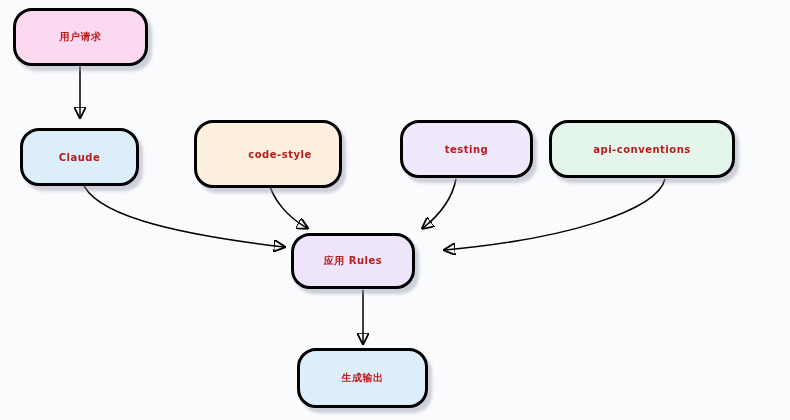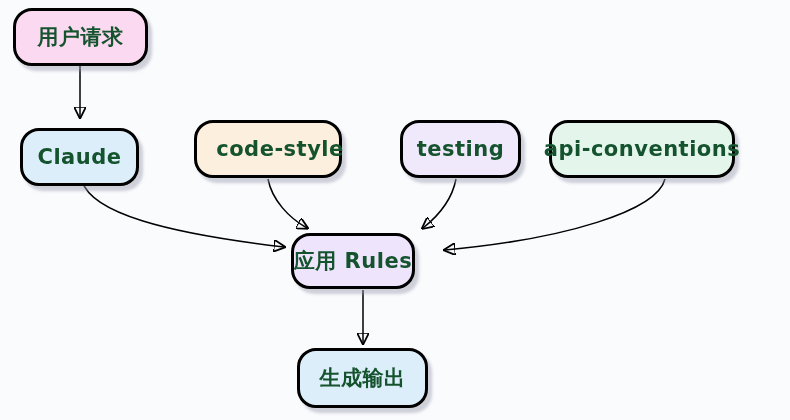--- a/index.html
+++ b/index.html
@@ -30,23 +30,23 @@
     position: absolute;
     box-sizing: border-box;
     border: 3px solid #000000;
     border-radius: 19px;
     display: flex;
     align-items: center;
     justify-content: center;
     box-shadow: 4px 5px 3px rgba(150, 152, 172, 0.45);
   }
   .node .label {
-    font-size: 21px;
+    font-size: 10px;
     font-weight: 700;
-    color: #14532d;
+    color: #b91c1c;
     letter-spacing: 0.5px;
     white-space: nowrap;
     text-align: center;
   }
 </style>
 </head>
 <body>
 
 <div class="canvas">
 
@@ -65,25 +65,25 @@
   </svg>
 
   <div class="node" style="left: 13px; top: 8px; width: 135px; height: 58px; background: rgb(251, 217, 240);">
     <span class="label">用户请求</span>
   </div>
 
   <div class="node" style="left: 20px; top: 128px; width: 119px; height: 58px; background: rgb(220, 238, 250);">
     <span class="label">Claude</span>
   </div>
 
-  <div class="node" style="left: 194px; top: 120px; width: 148px; height: 58px; background: rgb(252, 239, 221); padding-left: 24px;">
+  <div class="node" style="left: 194px; top: 120px; width: 148px; height: 68px; background: rgb(252, 239, 221); padding-left: 24px;">
     <span class="label">code-style</span>
   </div>
 
-  <div class="node" style="left: 400px; top: 120px; width: 121px; height: 58px; background: rgb(240, 232, 251);">
+  <div class="node" style="left: 400px; top: 120px; width: 133px; height: 58px; background: rgb(240, 232, 251);">
     <span class="label">testing</span>
   </div>
 
   <div class="node" style="left: 549px; top: 120px; width: 186px; height: 58px; background: rgb(228, 246, 236);">
     <span class="label">api-conventions</span>
   </div>
 
   <div class="node" style="left: 291px; top: 233px; width: 124px; height: 56px; background: rgb(238, 228, 251);">
     <span class="label">应用 Rules</span>
   </div>

